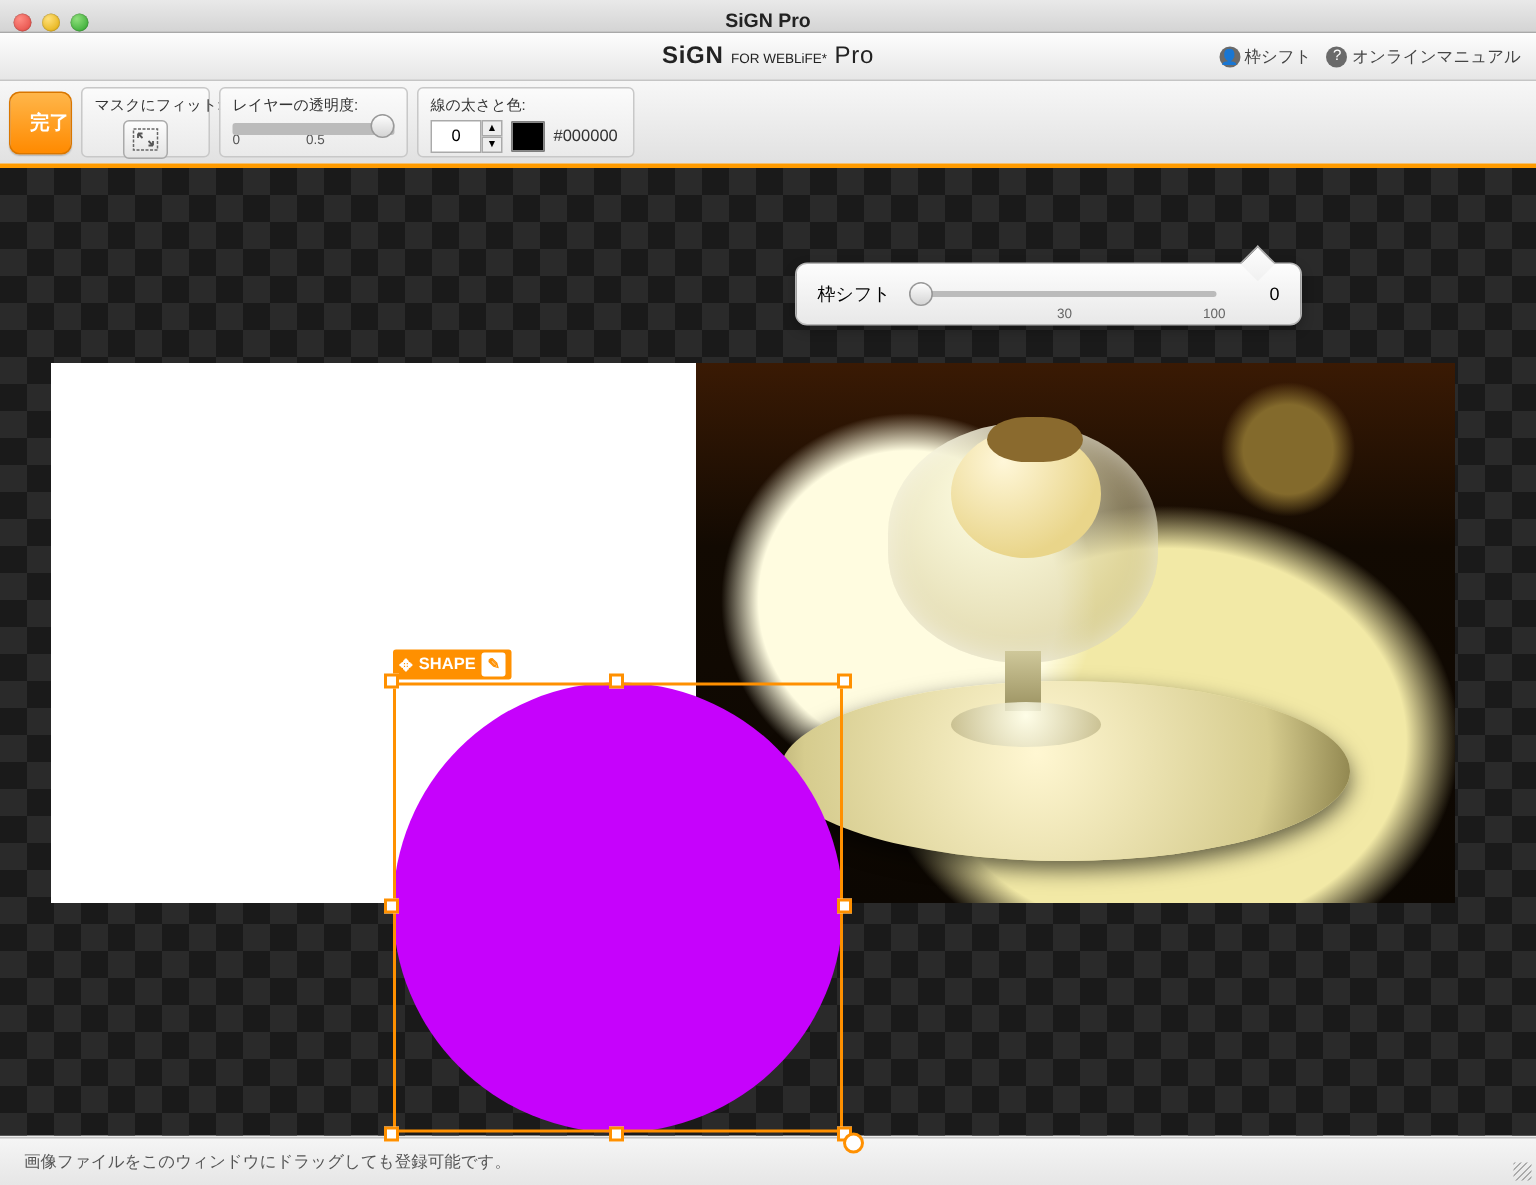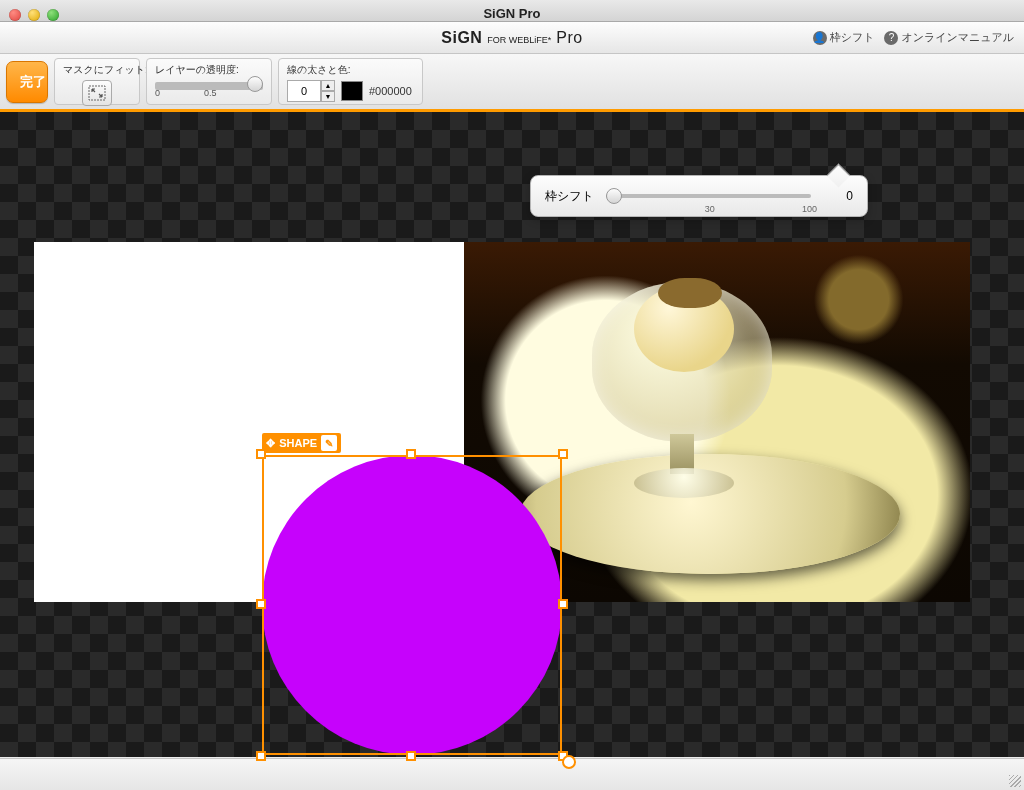--- a/index.html
+++ b/index.html
@@ -239,14 +239,15 @@
     <div class="handle h-e"></div>
     <div class="handle h-sw"></div>
     <div class="handle h-s"></div>
     <div class="handle h-se"></div>
     <div class="rot-handle"></div>
   </div>
 
 </div>
 
 <div class="footer">
+  <span>画像ファイルをこのウィンドウにドラッグしても登録可能です。</span>
   <div class="resize-grip"></div>
 </div>
 
 </body></html>

